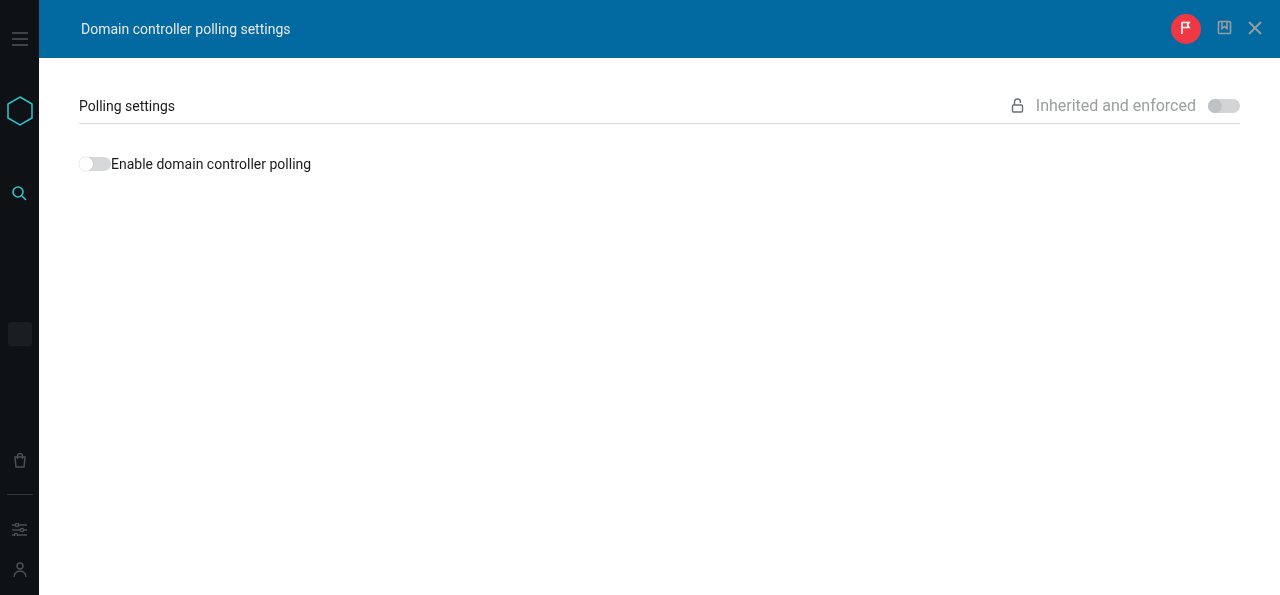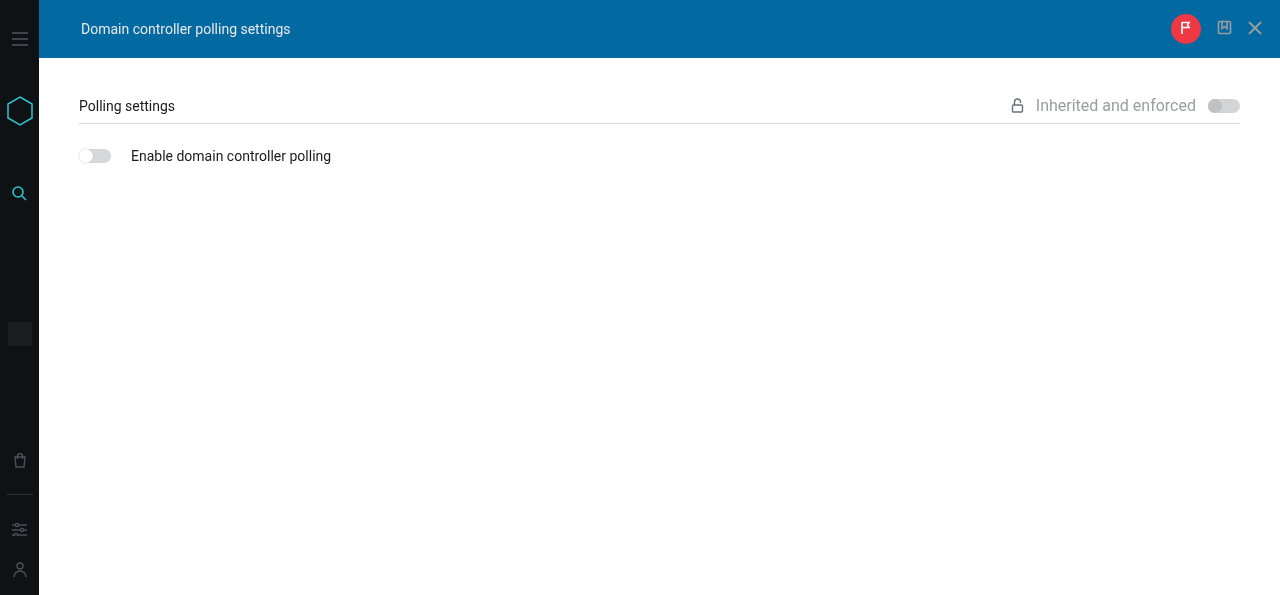--- a/index.html
+++ b/index.html
@@ -182,22 +182,22 @@
       left: 0;
       width: 14px;
       height: 14px;
       border-radius: 50%;
       background: #bfc2c4;
     }
     
     .setting-row {
       display: flex;
       align-items: center;
-      gap: 20px;
-      margin-top: 24px;
+      gap: 0;
+      margin-top: 32px;
     }
     .setting-row .toggle {
       flex-shrink: 0;
     }
     .setting-row .label {
       font-size: 14px;
       color: #1a1a1a;
     }
     .setting-row .toggle .knob {
       background: #fefefe;

